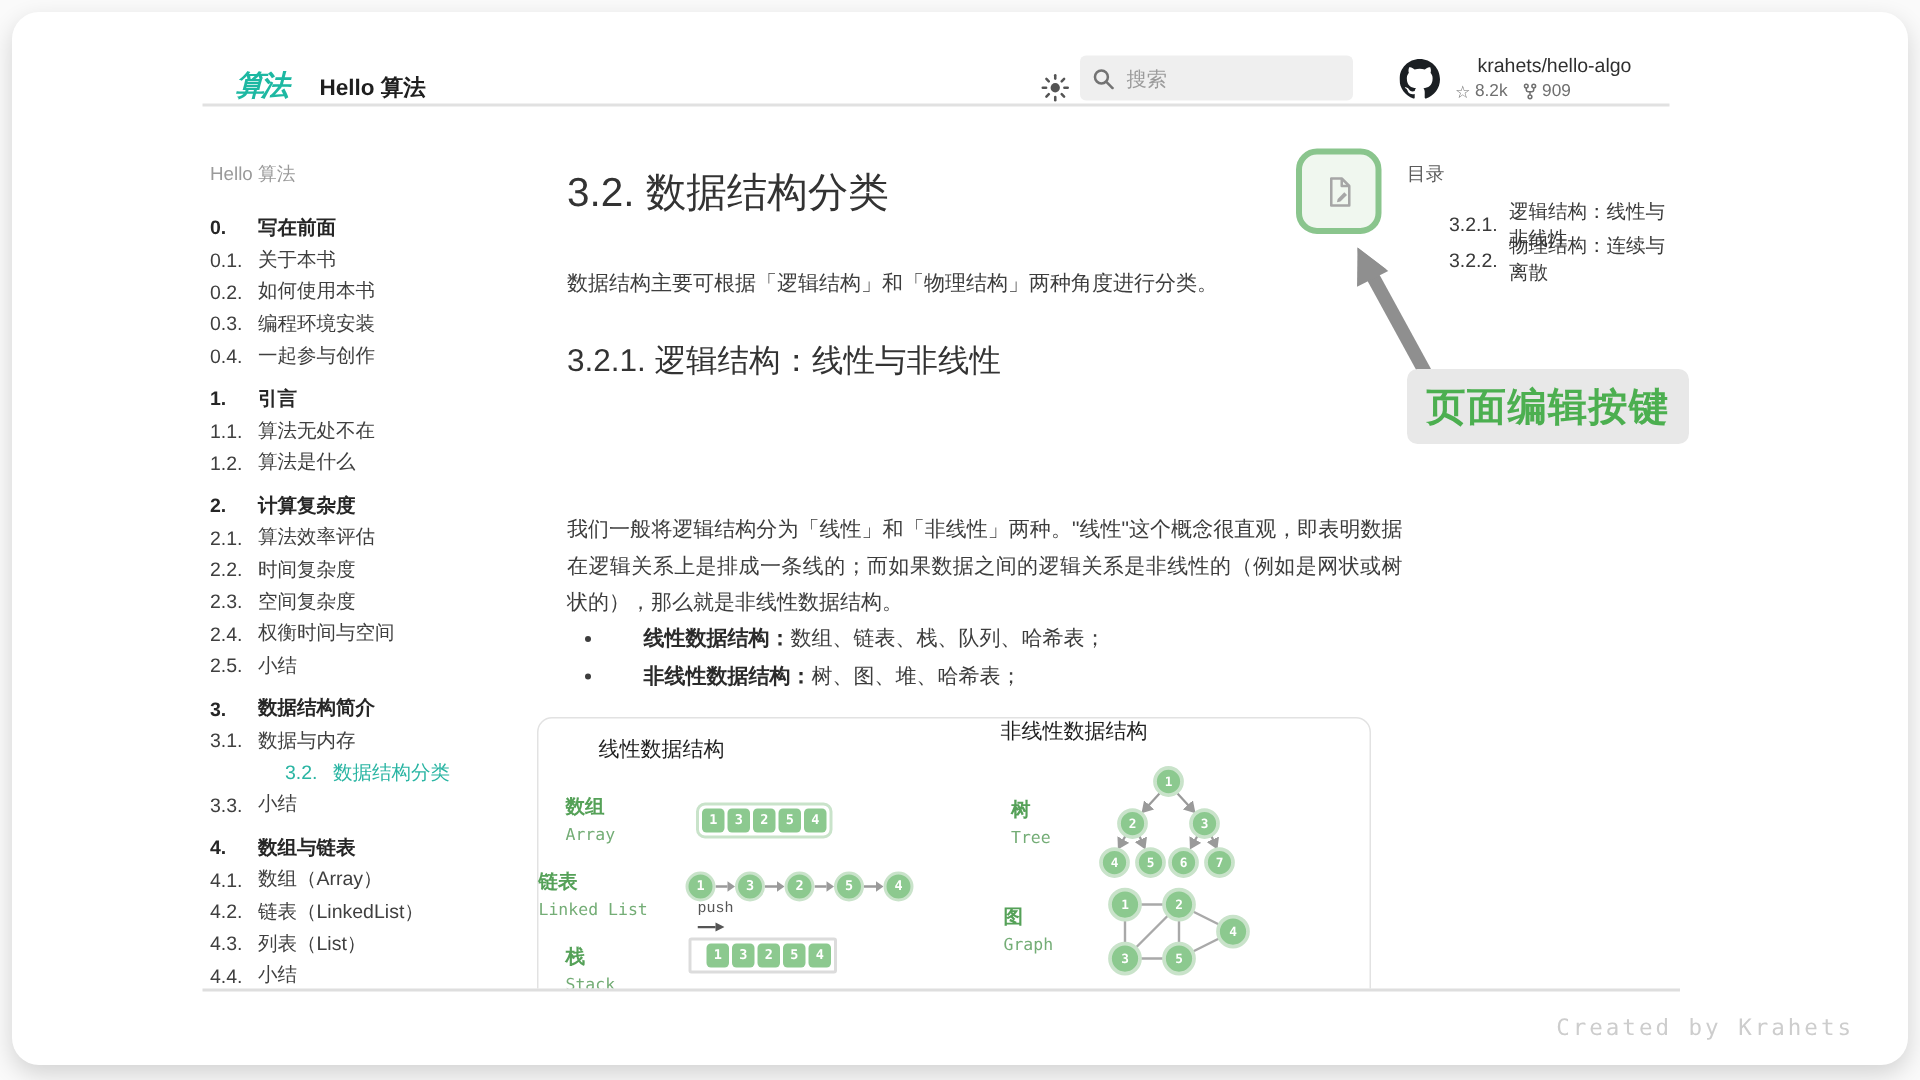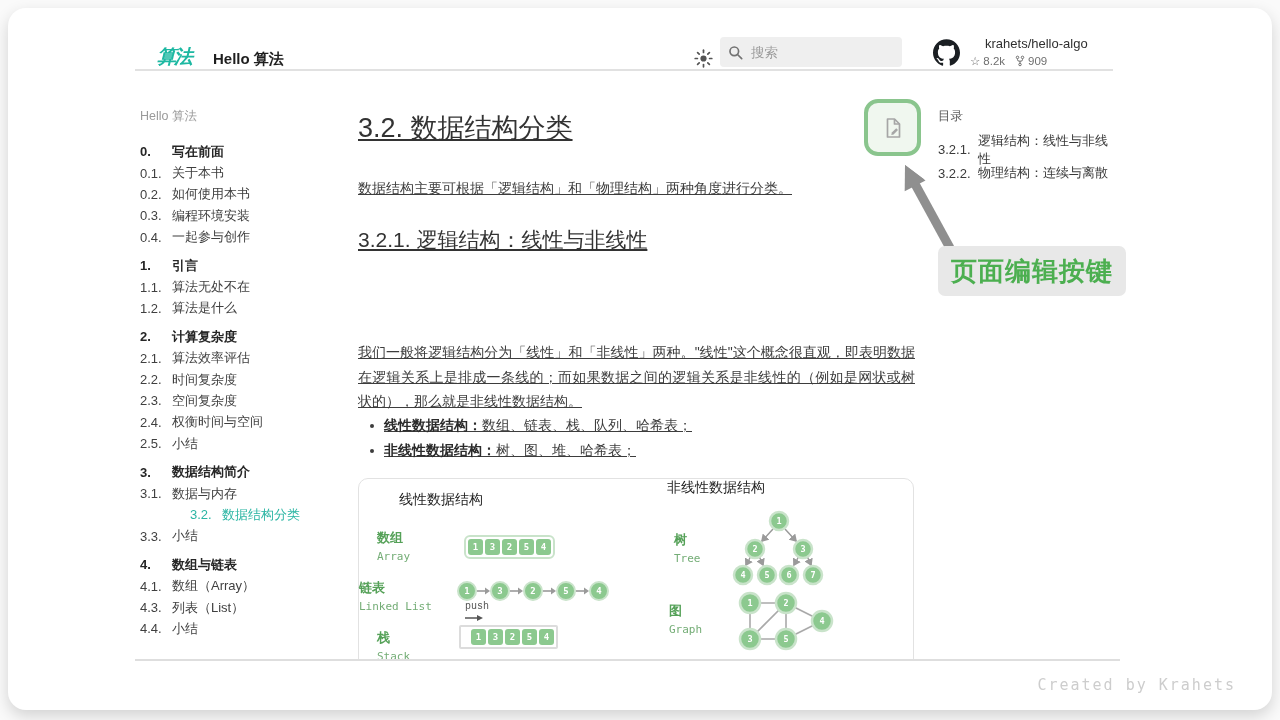--- a/index.html
+++ b/index.html
@@ -28,28 +28,28 @@
 
   
   #sidebar { left:132px; top:100px; width:210px; }
   #sidebar .sb-title { font-size:12.5px; color:#9a9a9a; margin-bottom:16px; }
   .nav-row { display:flex; height:21.4px; align-items:center; font-size:13px; color:#3f3f3f; cursor:pointer; }
   .nav-row .num { width:32px; flex:none; }
   .nav-row.sec { font-weight:bold; color:#262626; margin-top:7px; }
   .nav-row.active { color:#2ab5a3;justify-content:center; }
 
   
-  .mcol { left:350px; width:557px;text-decoration:underline; }
+  .mcol { left:370px; width:557px; }
   #h1 { top:102px; font-size:27px; color:#333; }
   #p1 { top:168px; font-size:14px; color:#3d3d3d; line-height:25px; }
   #h2 { top:218px; font-size:21px; color:#333; }
   #p2 { top:250px; font-size:14px; color:#3d3d3d; line-height:25px; text-align:justify; }
   #p3 { top:332px; font-size:14px; color:#3d3d3d; line-height:24.5px; text-align:justify; }
   #bullets { top:406px; font-size:14px; color:#3d3d3d; }
-  .bullet { display:flex; align-items:center; height:24.5px; }
+  .bullet { display:flex; align-items:center; height:24.5px;gap:25px; }
   .dot { width:4px; height:4px; border-radius:50%; background:#3d3d3d; margin:0 10px 0 12px; flex:none; }
   b { color:#2b2b2b; }
 
   
   #fig-clip { left:350px; top:470px; width:557px; height:181px; overflow:hidden; }
   #fig-card { position:absolute; left:0; top:0; width:556px; height:240px;
     border:1px solid #e2e2e2; border-radius:10px; background:#fff; }
   .fig-h { position:absolute; font-size:14px; font-weight:normal; color:#1f1f1f; }
   .fig-lab { position:absolute; text-align:left; }
   .fig-lab .zh { font-size:13px; font-weight:bold; color:#55a158; }
@@ -73,21 +73,21 @@
   .svg-num { fill:#ffffff; font-family:"DejaVu Sans Mono",monospace; font-size:8.5px; font-weight:bold; text-anchor:middle; }
 
   #content-cut { left:127px; top:651px; width:985px; height:1.5px; background:#dedede; }
 
   
   #edit-btn { left:856px; top:91px; width:57px; height:57px; border:4px solid #8ac58d;
     border-radius:14px; background:#f0f7ef; display:flex; align-items:center; justify-content:center; cursor:pointer; }
   #toc { left:930px; top:100px; width:180px; }
   #toc .toc-title { font-size:12.5px; color:#5c5c5c; margin-bottom:13px; }
   .toc-row { display:flex; font-size:13px; color:#3a3a3a; height:23.5px; align-items:center; cursor:pointer; }
-  .toc-row .num { width:40px; flex:none; }
+  .toc-row .num { width:40px; flex:none;margin-left:28px; }
   #anno-arrow { left:877px; top:150px; }
   #anno-label { left:930px; top:238px; width:188px; height:50px; background:#e8e8e8; border-radius:7px;
     display:flex; align-items:center; justify-content:center;
     font-size:26px; font-weight:bold; color:#4caf50; letter-spacing:1px; }
 
   
   #watermark { right:36px; top:668px; font-family:"DejaVu Sans Mono","Liberation Mono",monospace;
     font-size:15px; color:#cdcdcd; letter-spacing:2px; }
 </style>
 </head>
@@ -227,20 +227,24 @@
         <span>小结</span>
       </div>
 
     <div class="nav-row sec">
         <span class="num">4.</span>
         <span>数组与链表</span>
       </div>
     <div class="nav-row">
         <span class="num">4.1.</span>
         <span>数组（Array）</span>
+      </div>
+    <div class="nav-row">
+        <span class="num">4.2.</span>
+        <span>链表（LinkedList）</span>
       </div>
     <div class="nav-row">
         <span class="num">4.3.</span>
         <span>列表（List）</span>
       </div>
     <div class="nav-row">
         <span class="num">4.4.</span>
         <span>小结</span>
       </div>
   </nav>

